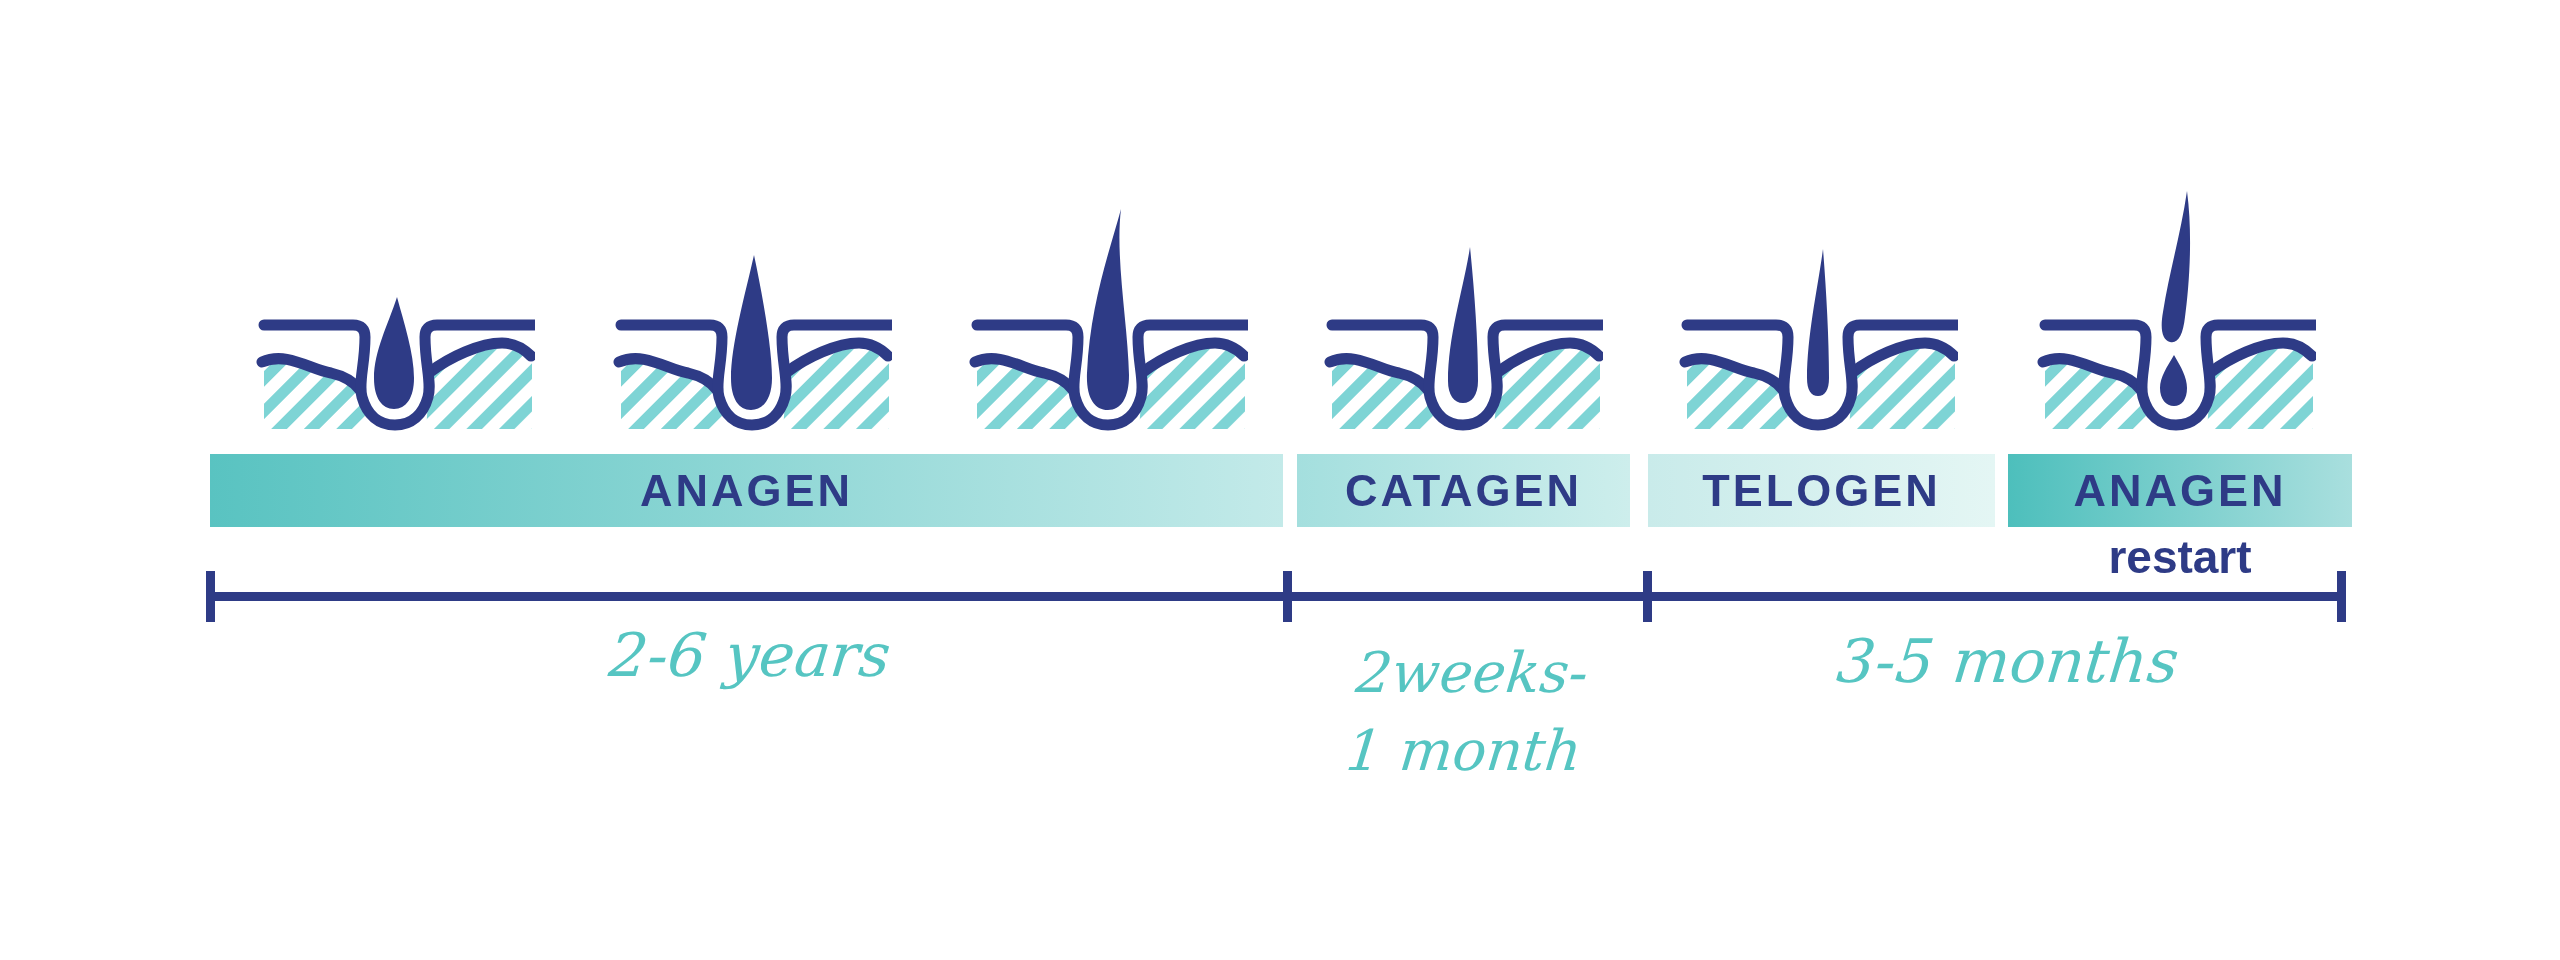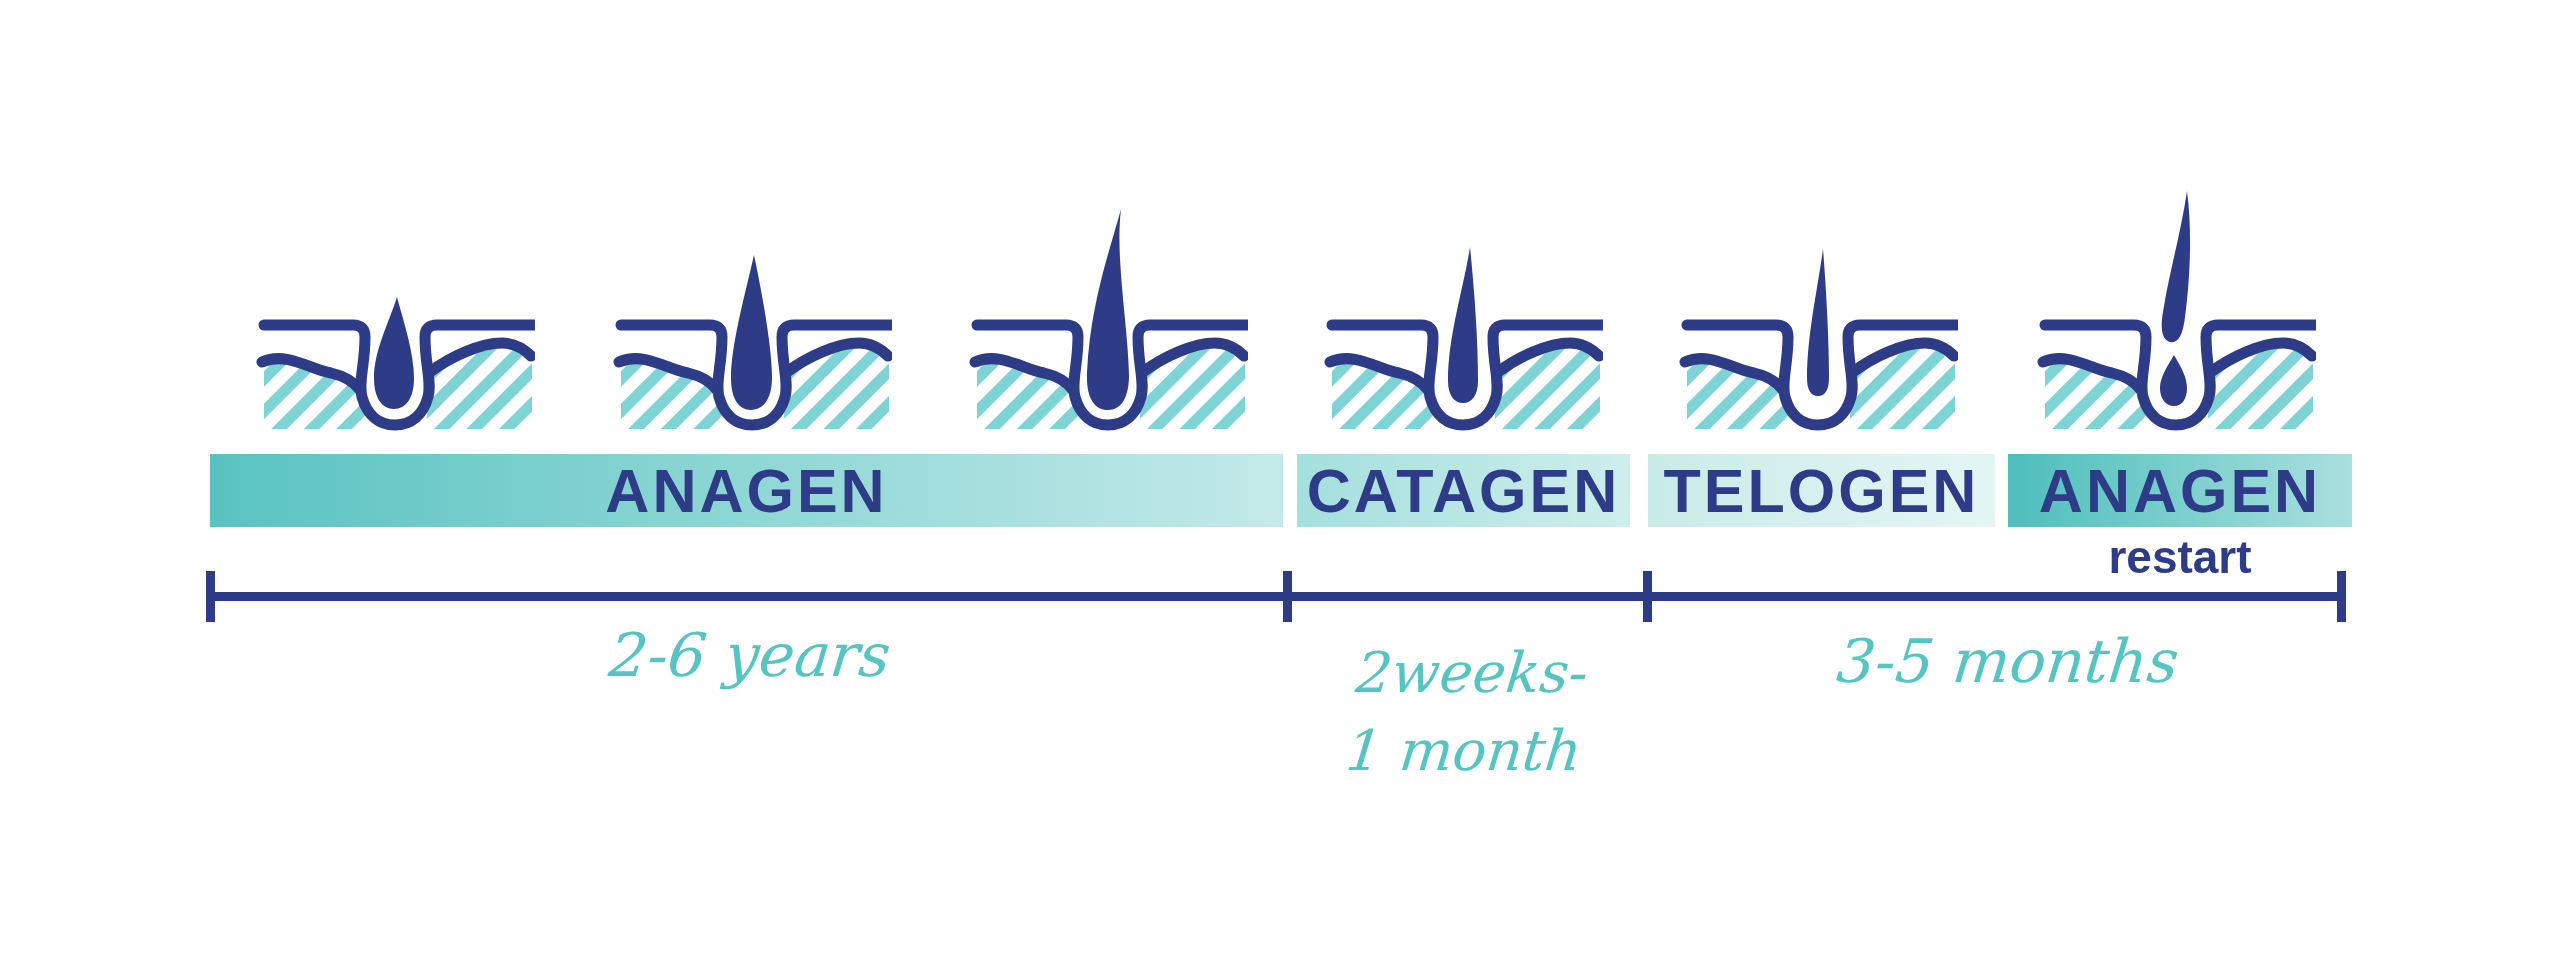--- a/index.html
+++ b/index.html
@@ -12,21 +12,21 @@
     font-family:"Liberation Sans", sans-serif;
   }
   .follicle{position:absolute;top:185px;width:280px;height:250px;}
   .band-seg{
     position:absolute;top:454px;height:73px;
     display:flex;align-items:center;justify-content:center;
   }
   .band-seg .seg-label{
     color:#2e3b86;
     font-weight:bold;
-    font-size:61px;
+    font-size:45px;
     letter-spacing:3px;
   }
   .seg-anagen{left:210px;width:1073px;background:linear-gradient(90deg,#59c3c1,#c3eae9);}
   .seg-catagen{left:1297px;width:333px;background:linear-gradient(90deg,#a4dfde,#cdeeec);}
   .seg-telogen{left:1648px;width:347px;background:linear-gradient(90deg,#c9ebea,#e4f6f4);}
   .seg-anagen-restart{left:2008px;width:344px;background:linear-gradient(90deg,#4dbfbc,#a9dfde);}
   .restart-label{
     position:absolute;left:2008px;width:344px;top:530px;
     text-align:center;
     color:#2e3b86;font-weight:bold;font-size:46px;

